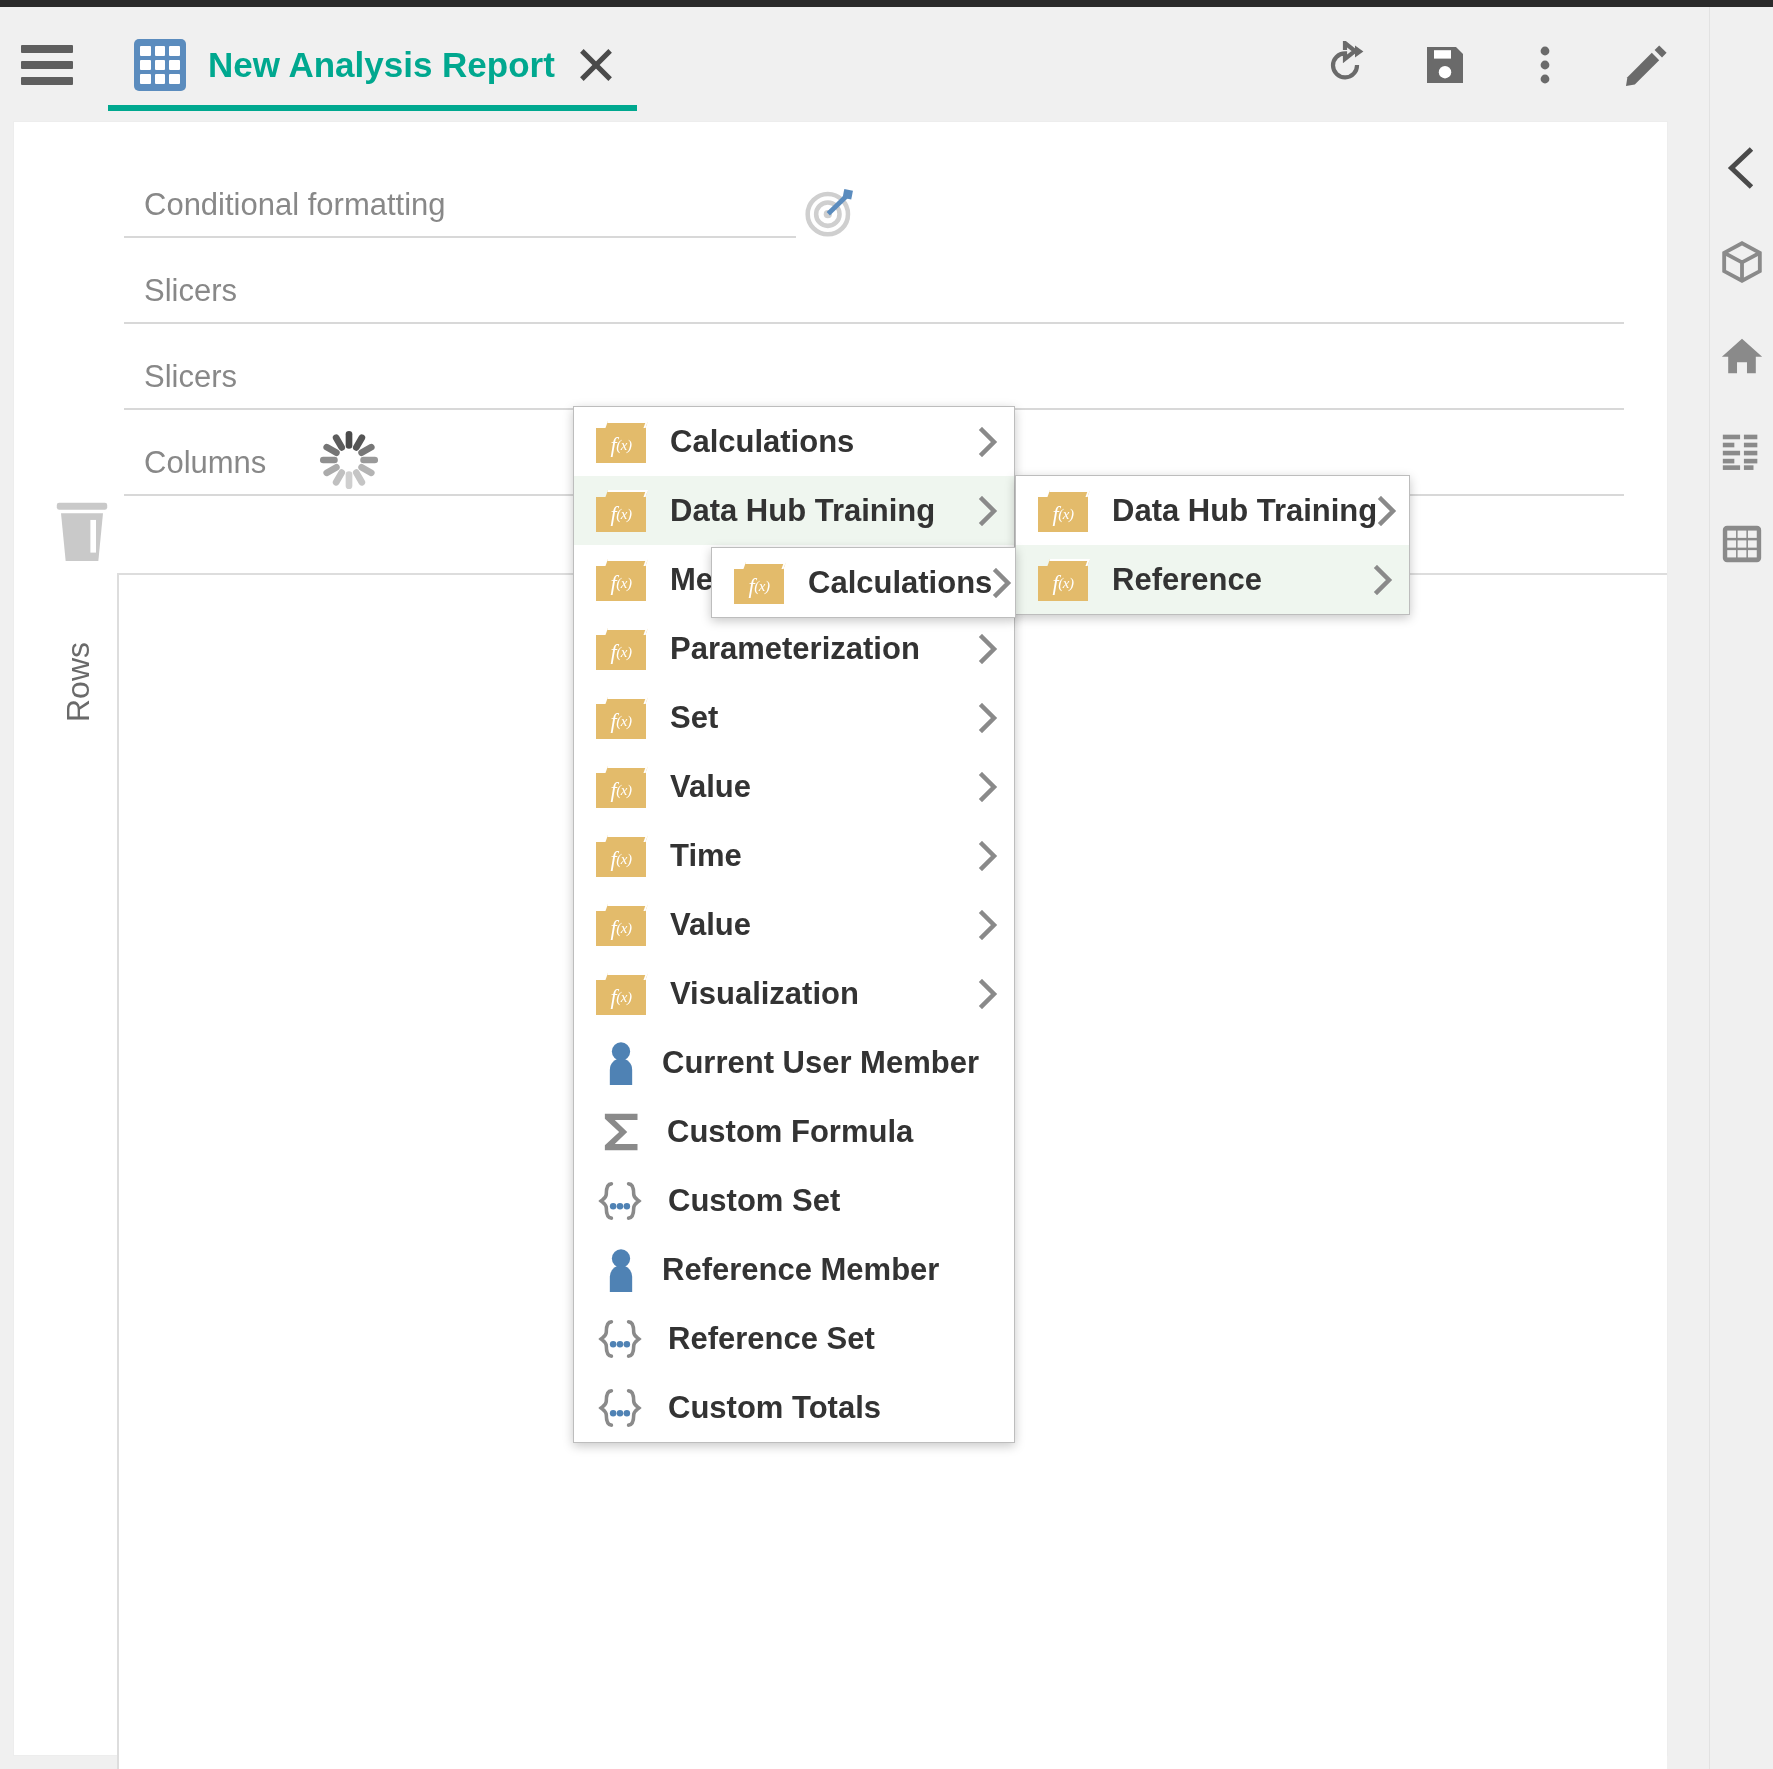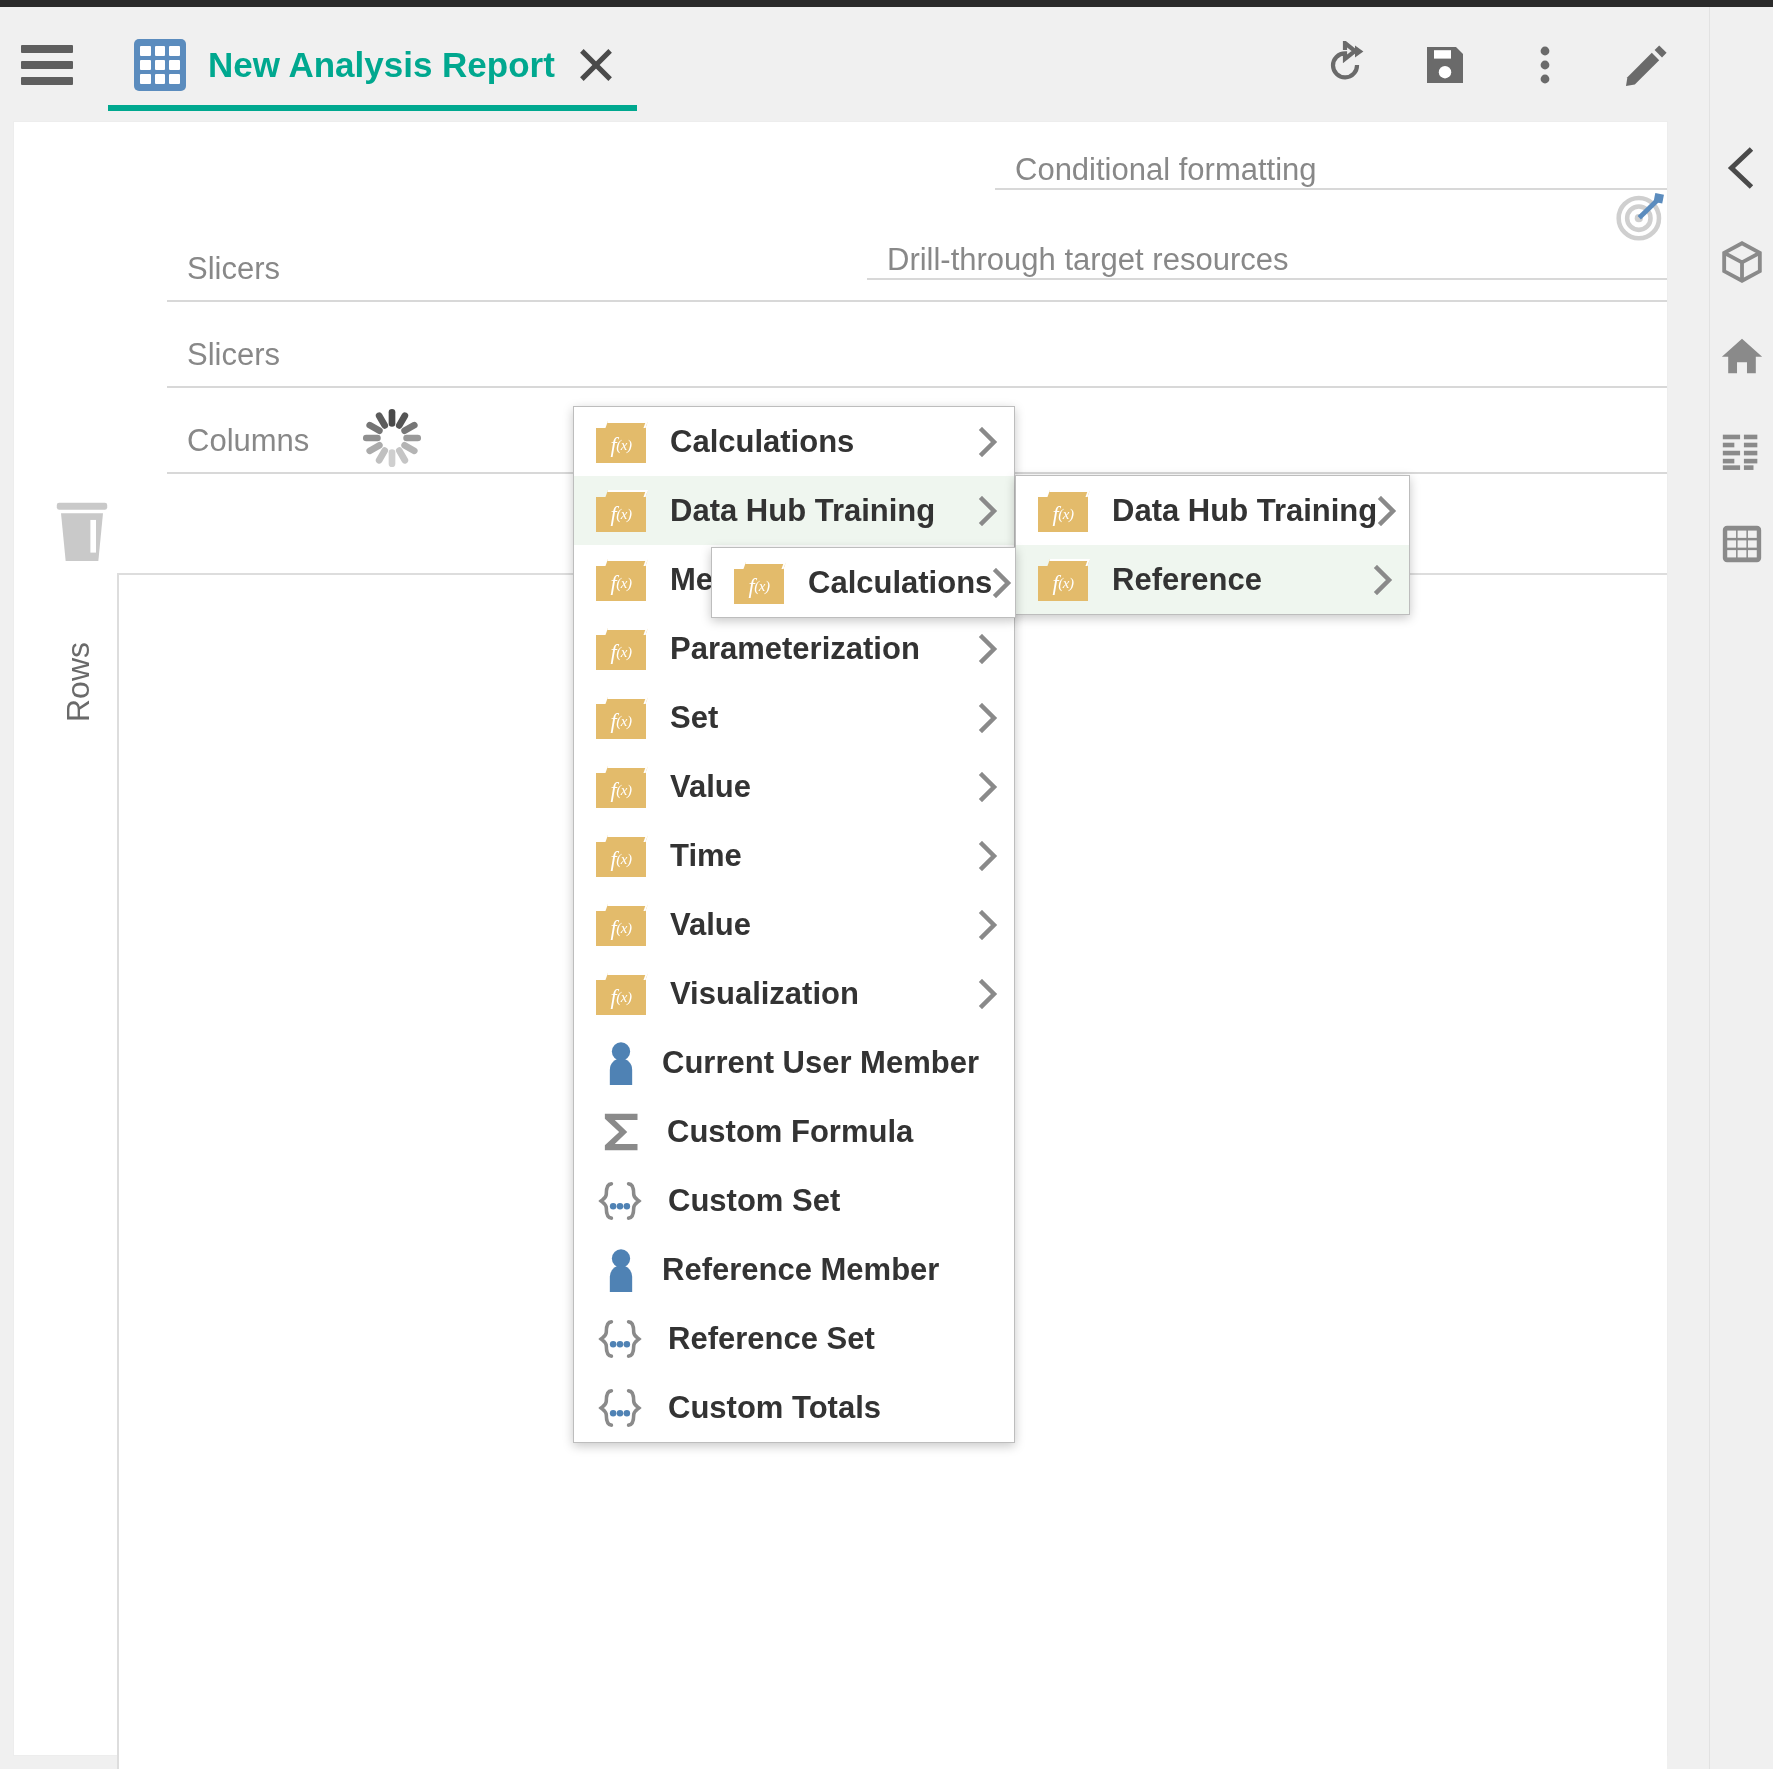--- a/index.html
+++ b/index.html
@@ -116,21 +116,20 @@
     width: 1653px; height: 1633px;
     background: #ffffff;
     box-shadow: 0 0 0 1px #ededed;
   }
 
   .drop-rows { padding-left: 110px; padding-top: 30px; }
 
   .drop-line {
     display: flex; align-items: flex-end;
     height: 86px;
-    flex-direction: column;
   }
   .drop-field {
     border-bottom: 2px solid #d8d8d8;
     height: 64px;
     display: flex; align-items: center;
     cursor: pointer;
   }
   .drop-label {
     font-size: 31px;
     color: #888888;
@@ -350,23 +349,20 @@
         <div class="drop-field f-cond">
           <span class="drop-label">Conditional formatting</span>
         </div>
         <svg class="target-icon" viewBox="0 0 24 24">
           <circle cx="11" cy="13" r="9.3" fill="none" stroke="#cfcfcf" stroke-width="2.1"></circle>
           <circle cx="11" cy="13" r="5.4" fill="none" stroke="#cfcfcf" stroke-width="2.1"></circle>
           <circle cx="11" cy="13" r="1.9" fill="#cfcfcf"></circle>
           <path d="M11.2 12.8 L20 4.3" stroke="#5b8cbe" stroke-width="2.2" fill="none"></path>
           <path d="M18.6 1.4 L22.6 2.2 L21.8 6.2 L17.8 5.4 Z" fill="#5b8cbe"></path>
         </svg>
-        <div class="drop-field f-drill">
-          <span class="drop-label">Drill-through target resources</span>
-        </div>
       </div>
 
       <div class="drop-line">
         <div class="drop-field f-wide">
           <span class="drop-label">Slicers</span>
         </div>
       </div>
 
       <div class="drop-line">
         <div class="drop-field f-wide">

